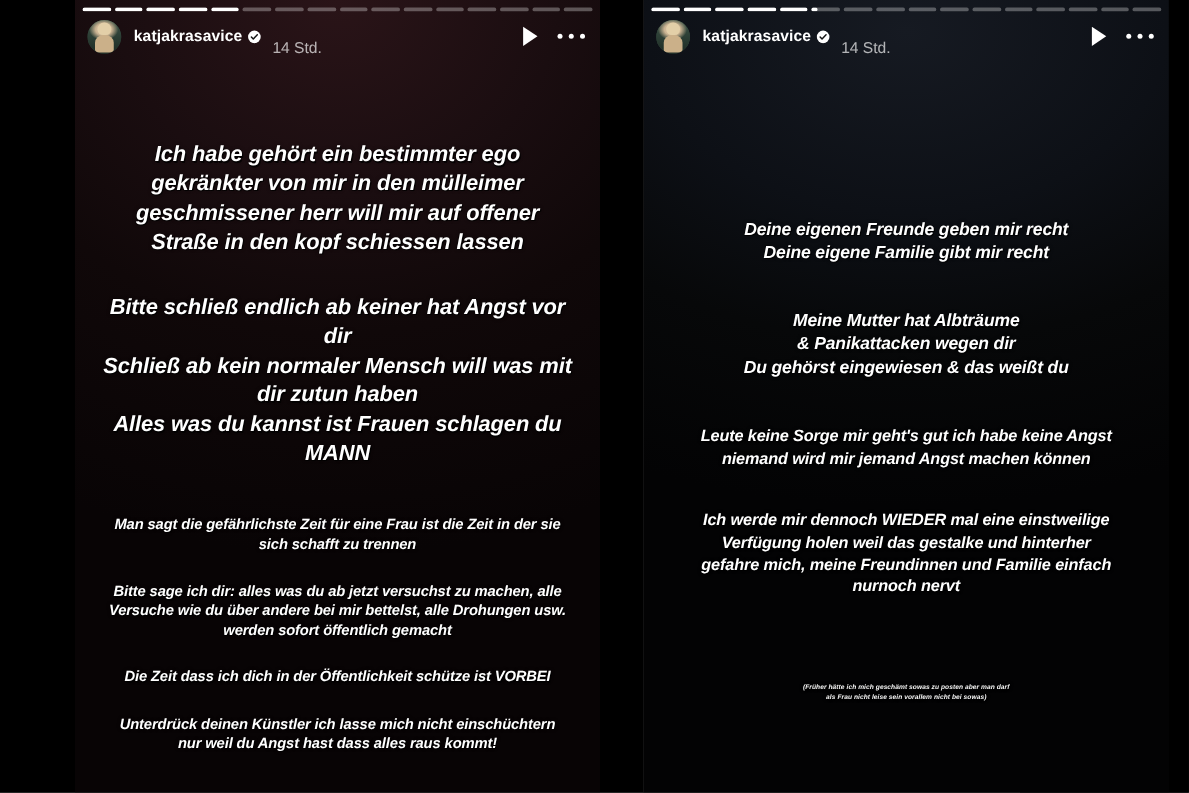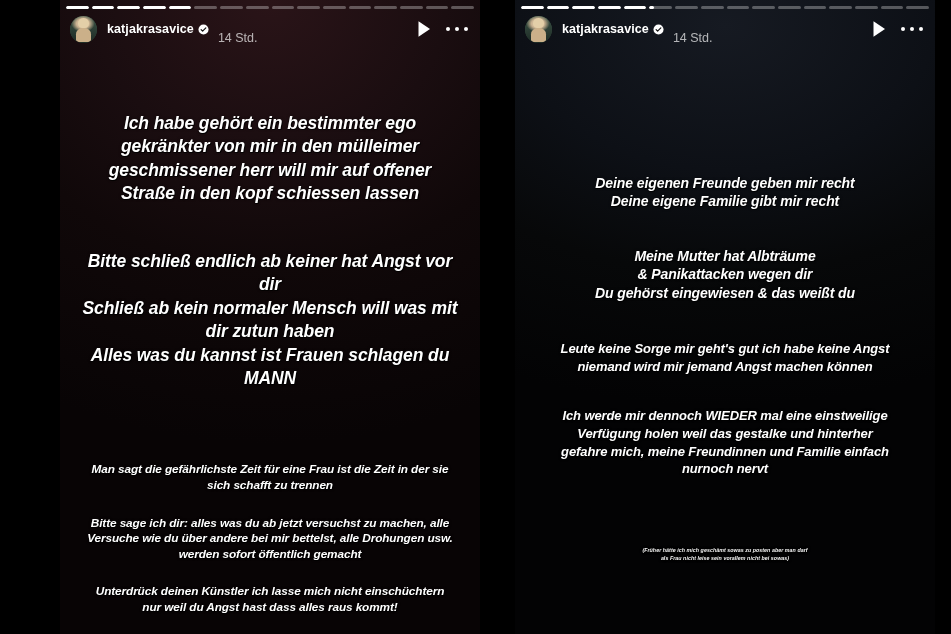--- a/index.html
+++ b/index.html
@@ -252,26 +252,27 @@
         <path d="M2.5 1.3 L14 9 L2.5 16.7 Z" fill="#ffffff"></path>
       </svg>
       <span class="more-btn">
         <i></i>
           <i></i>
           <i></i>
       </span>
     </div>
 
     <div class="story-body" style="padding-top: 62px;">
-        <div class="blk size-lg" style="margin-bottom: 44px; padding-right: 6px; padding-left: 6px;">Ich habe gehört ein bestimmter ego gekränkter von mir in den mülleimer geschmissener herr will mir auf offener Straße in den kopf schiessen lassen</div>
-        <div class="blk size-lg" style="margin-bottom: 56px; padding-right: 6px; padding-left: 6px;">Bitte schließ endlich ab keiner hat Angst vor dir
+        <div class="blk size-lg" style="margin-bottom: 28px; padding-right: 6px; padding-left: 6px;">Ich habe gehört ein bestimmter ego gekränkter von mir in den mülleimer geschmissener herr will mir auf offener Straße in den kopf schiessen lassen</div>
+        <div class="blk size-lg" style="margin-bottom: 38px; padding-right: 6px; padding-left: 6px;">Bitte schließ endlich ab keiner hat Angst vor dir
 Schließ ab kein normaler Mensch will was mit dir zutun haben
 Alles was du kannst ist Frauen schlagen du MANN</div>
-        <div class="blk size-sm" style="margin-bottom: 22px; padding-right: 12px; padding-left: 12px; margin-top: 16px;">Man sagt die gefährlichste Zeit für eine Frau ist die Zeit in der sie sich schafft zu trennen</div>
+        <div class="blk size-sm" style="margin-bottom: 22px; padding-right: 12px; padding-left: 12px;">Man sagt die gefährlichste Zeit für eine Frau ist die Zeit in der sie sich schafft zu trennen</div>
         <div class="blk size-sm" style="margin-bottom: 22px; padding-right: 12px; padding-left: 12px;">Bitte sage ich dir: alles was du ab jetzt versuchst zu machen, alle Versuche wie du über andere bei mir bettelst, alle Drohungen usw. werden sofort öffentlich gemacht</div>
+        <div class="blk size-sm" style="margin-bottom: 22px; padding-right: 12px; padding-left: 12px;">Die Zeit dass ich dich in der Öffentlichkeit schütze ist VORBEI</div>
         <div class="blk size-sm" style="padding-right: 12px; padding-left: 12px; text-align: center;">Unterdrück deinen Künstler ich lasse mich nicht einschüchtern nur weil du Angst hast dass alles raus kommt!</div>
       </div>
   </div>
 
   <div class="gutter gutter-mid"></div>
 
   <div class="story story-right">
 
     <div class="progress">
         <div class="seg">

